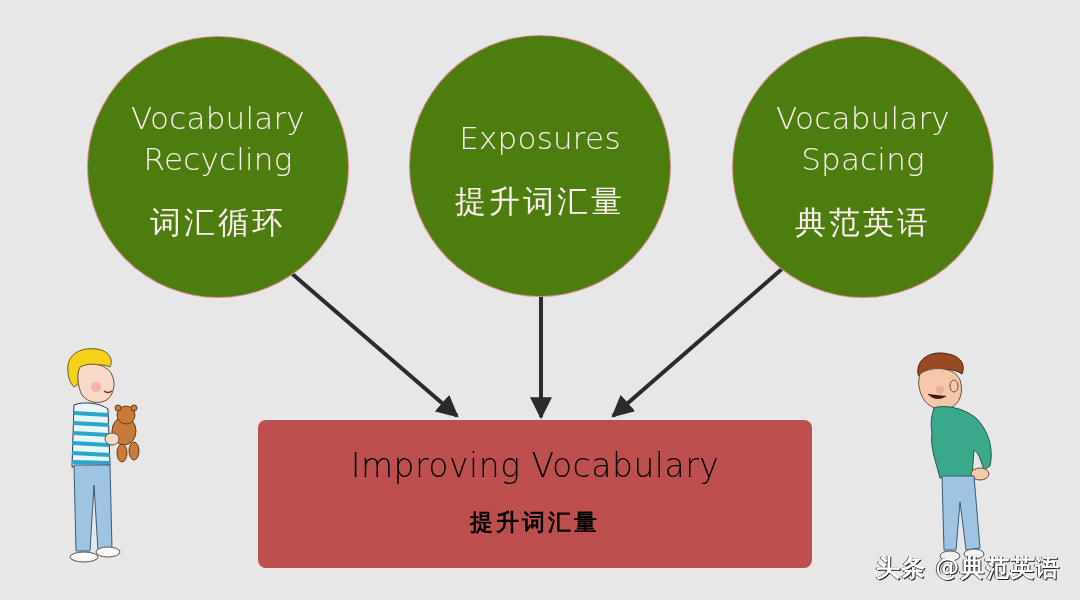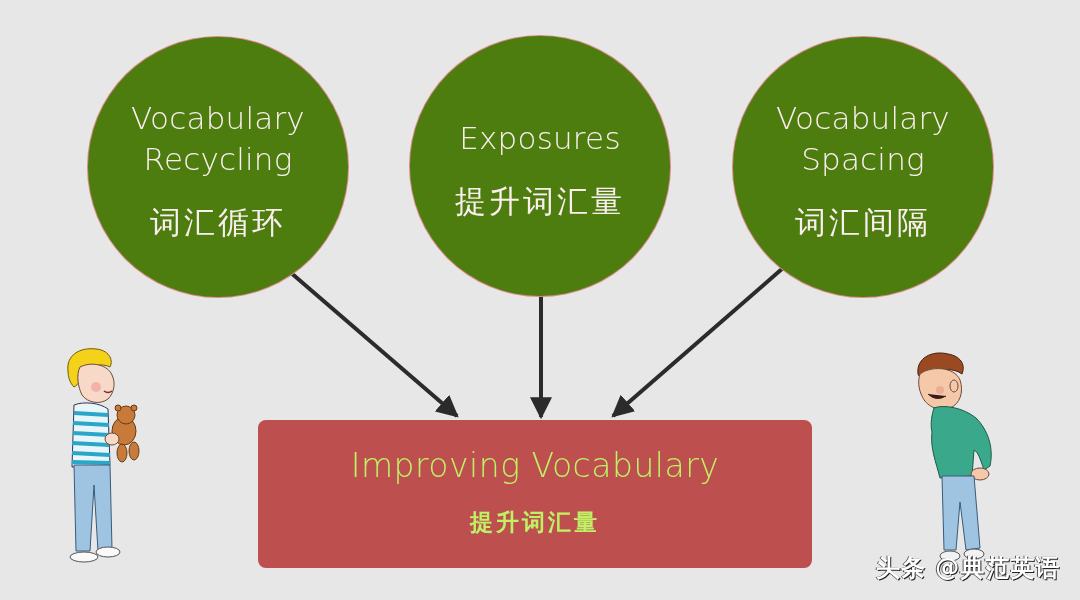--- a/index.html
+++ b/index.html
@@ -1,20 +1,20 @@
 <!DOCTYPE html>
 <html><head>
 <meta charset="utf-8">
 <style>
   html, body { margin: 0; padding: 0; }
   body { width: 1080px; height: 600px; background: #e7e7e7; position: relative; overflow: hidden; font-family: "DejaVu Sans", "Liberation Sans", sans-serif; }
   .circle { position: absolute; width: 260px; height: 260px; border-radius: 50%; background: #4d7c0f; box-shadow: 0 0 0 1px #d98a86; color: #fbeeee; display: flex; flex-direction: column; align-items: center; justify-content: center; text-align: center; box-sizing: border-box; padding-top: 6px; }
   .circle .en { font-size: 31px; line-height: 41px; font-weight: 300; letter-spacing: 0.2px; }
   .circle .zh { font-size: 31px; line-height: 40px; font-weight: normal; margin-top: 22px; letter-spacing: 3px; }
-  .box { position: absolute; left: 258px; top: 420px; width: 554px; height: 148px; background: #bd4f4f; border-radius: 8px; color: #bef264; display: flex; flex-direction: column; align-items: center; justify-content: center; text-align: center; }
+  .box { position: absolute; left: 258px; top: 420px; width: 554px; height: 148px; background: #bd4f4f; border-radius: 8px; color: #000000; display: flex; flex-direction: column; align-items: center; justify-content: center; text-align: center; }
   .box .en { font-size: 33px; line-height: 44px; font-weight: 300; letter-spacing: 0.5px; }
   .box .zh { font-size: 23px; line-height: 44px; font-weight: bold; margin-top: 12px; letter-spacing: 3px; }
   svg.arrows { position: absolute; left: 0; top: 0; }
   .figure { position: absolute; }
   .watermark { position: absolute; left: 864px; top: 552px; font-size: 24px; color: #ffffff; font-weight: bold; text-shadow: 1px 1px 0 #222, -1px 0 0 #555; letter-spacing: 1px; margin-left: 12px; }
 </style>
 </head>
 <body>
 
 <svg class="arrows" width="1080" height="600" viewBox="0 0 1080 600">
@@ -33,21 +33,21 @@
   <div class="en">Recycling</div>
   <div class="zh">词汇循环</div>
 </div>
 <div class="circle" style="left:410px; top:36px;">
   <div class="en">Exposures</div>
   <div class="zh">提升词汇量</div>
 </div>
 <div class="circle" style="left:733px; top:37px;">
   <div class="en">Vocabulary</div>
   <div class="en">Spacing</div>
-  <div class="zh">词汇间隔</div>
+  <div class="zh">典范英语</div>
 </div>
 
 <div class="box">
   <div class="en">Improving Vocabulary</div>
   <div class="zh">提升词汇量</div>
 </div>
 
 <svg class="figure" style="left:52px; top:345px;" width="100" height="230" viewBox="0 0 100 230">
 
   <path d="M16,26 C14,10 28,2 44,4 C56,5 62,14 58,22 C50,18 40,20 34,26 C30,34 26,40 22,42 C18,38 16,32 16,26 z" fill="#f5d21a" stroke="#6b5a10" stroke-width="1"></path>

